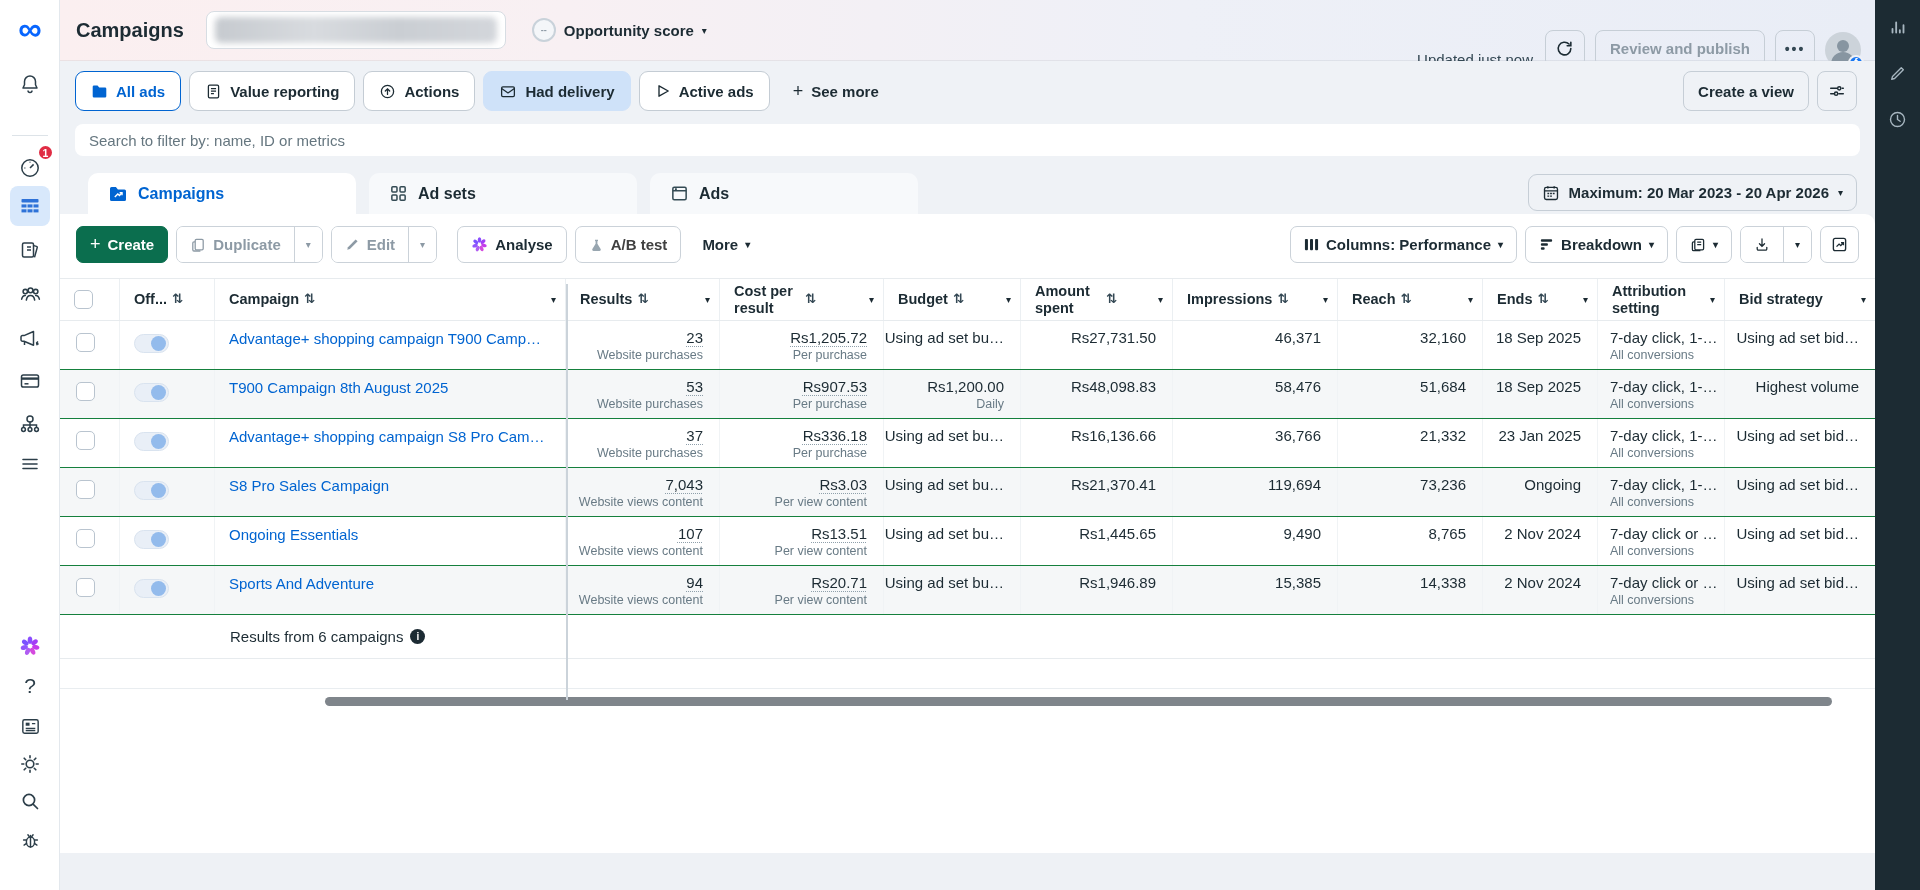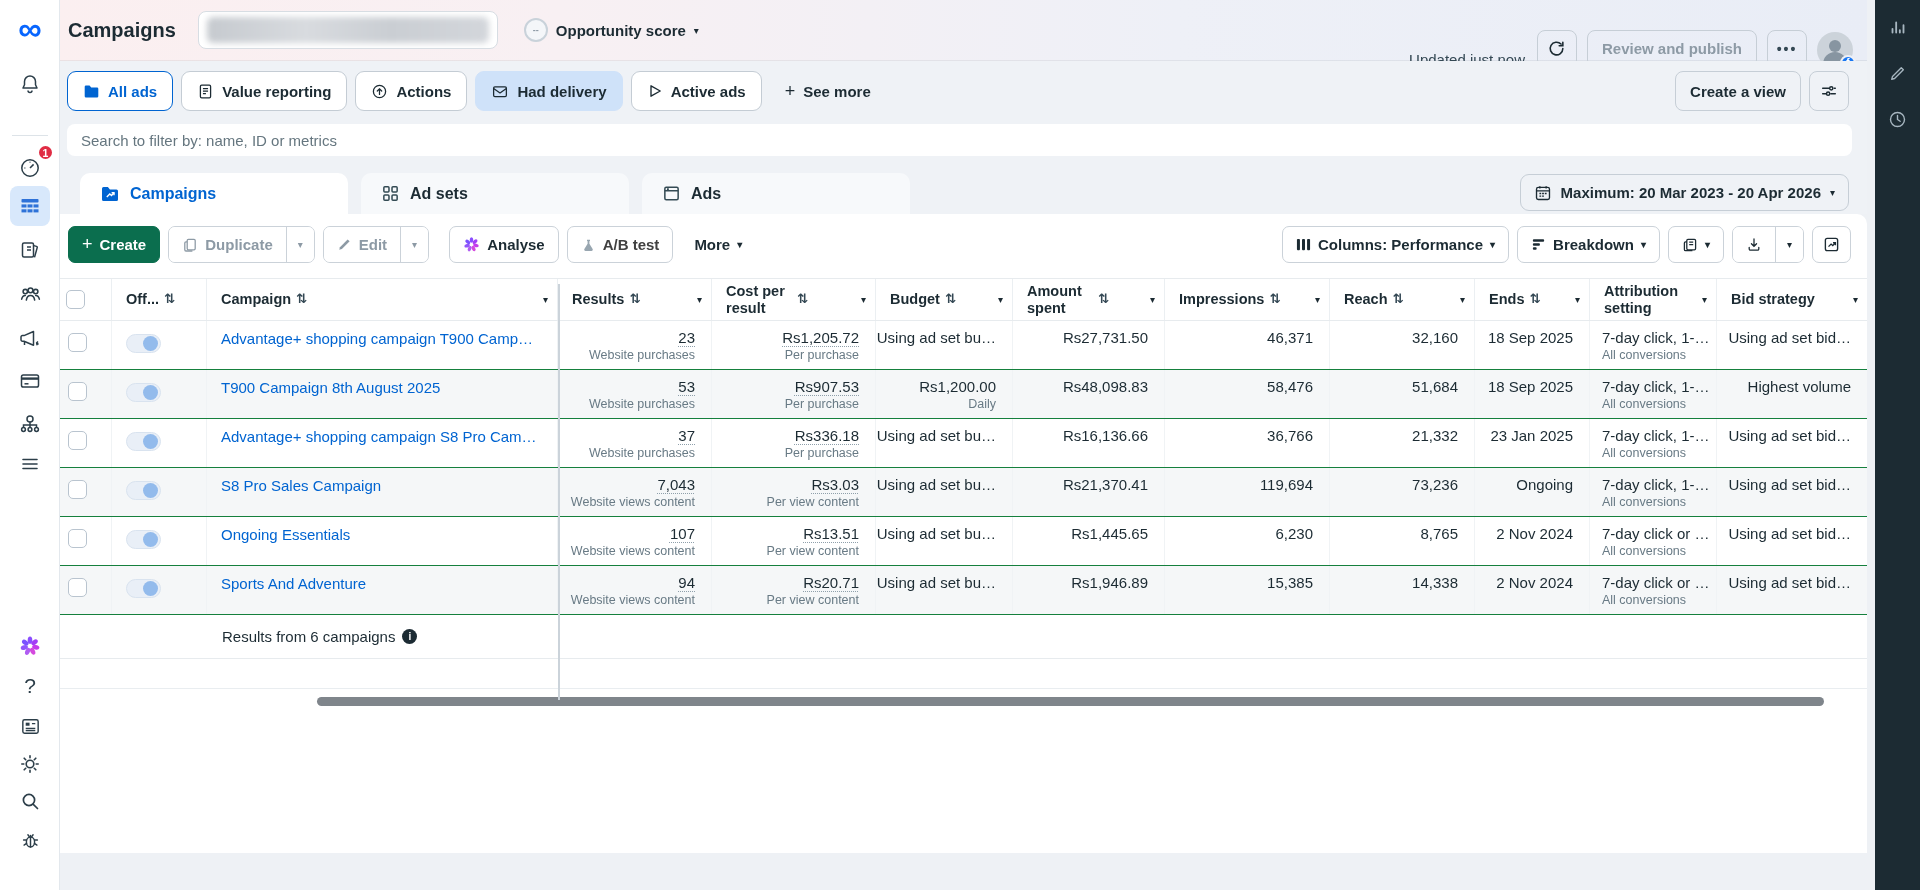--- a/index.html
+++ b/index.html
@@ -12,21 +12,21 @@
   .s-icon.selected{background:#d8e8fb;}
   .s-divider{position:absolute;left:12px;width:36px;height:1px;background:#dde3e8;}
   .s-badge{position:absolute;top:-4px;right:-4px;min-width:17px;height:17px;border-radius:9px;background:#e02c44;color:#fff;font-size:10.5px;font-weight:700;display:flex;align-items:center;justify-content:center;border:2px solid #fff;}
   .q-glyph{font-size:21px;color:#2c3e49;font-weight:400;}
 
   
   .right-sidebar{position:absolute;right:0;top:0;width:45px;height:890px;background:#1c2b33;z-index:30;display:flex;flex-direction:column;align-items:center;padding-top:14px;gap:20px;}
   .r-icon{width:26px;height:26px;display:flex;align-items:center;justify-content:center;}
 
   
-  .main{position:absolute;left:52px;top:0;width:1815px;height:890px;}
+  .main{position:absolute;left:60px;top:0;width:1815px;height:890px;}
 
   .topbar{height:61px;display:flex;align-items:center;padding:0 14px 0 16px;background:linear-gradient(90deg,#fbeff0 0%,#f8f0f3 28%,#eef0f7 62%,#e9edf6 100%);border-bottom:1px solid rgba(28,43,51,.07);}
   .page-title{font-size:20px;font-weight:700;margin-right:22px;}
   .account-box{position:relative;width:300px;height:38px;background:#fff;border:1px solid #d7dde3;border-radius:8px;overflow:hidden;}
   .account-blur{position:absolute;inset:5px 8px;border-radius:6px;background:linear-gradient(90deg,#c6cacf,#d8dbdf 35%,#caced3 65%,#d3d6db);filter:blur(3px);}
   .opp{display:flex;align-items:center;gap:8px;margin-left:26px;cursor:pointer;}
   .opp-gauge{width:24px;height:24px;border-radius:50%;border:2.5px solid #c9d2da;color:#8d9aa5;font-size:9px;font-weight:700;display:flex;align-items:center;justify-content:center;background:#f4f6f9;}
   .opp-label{font-size:15px;font-weight:600;}
   .caret{font-size:10px;color:#1c2b33;}
   .top-right{margin-left:auto;display:flex;align-items:flex-end;gap:10px;margin-top:37px;}
@@ -705,21 +705,21 @@
             <span class="sub">Per view content</span>
           </div>
         <div class="cell num w-budget">
             <span class="val">Using ad set bu…</span>
             <span class="sub"></span>
           </div>
         <div class="cell num w-amount">
             <span class="val">Rs1,445.65</span>
           </div>
         <div class="cell num w-impr">
-            <span class="val">6,230</span>
+            <span class="val">9,490</span>
           </div>
         <div class="cell num w-reach">
             <span class="val">8,765</span>
           </div>
         <div class="cell num w-ends">
             <span class="val">2 Nov 2024</span>
           </div>
         <div class="cell lft w-attr">
             <span class="val">7-day click or …</span>
             <span class="sub">All conversions</span>

